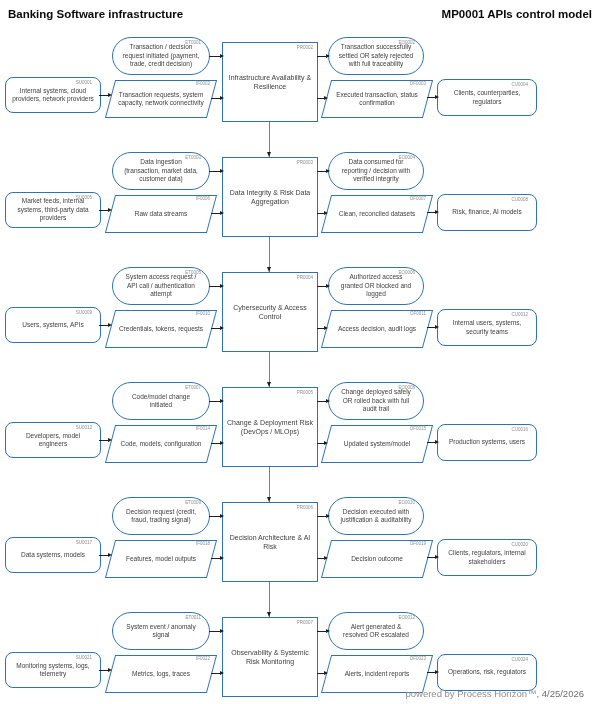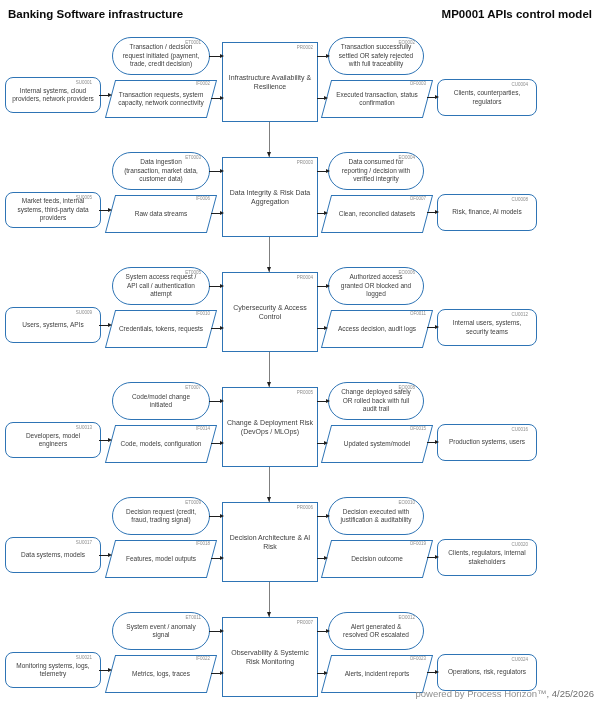--- a/index.html
+++ b/index.html
@@ -48,21 +48,21 @@
   .a4{left:317px;top:19px;width:11px;}
   .a5{left:317px;top:61px;width:9px;}
   .a6{left:427px;top:60px;width:10px;}
 
   .av{position:absolute;left:269px;top:85px;height:35px;width:0;border-left:1.2px solid var(--connector);}
   .av::after{
     content:"";position:absolute;left:-3.4px;bottom:0;width:0;height:0;
     border-top:5px solid var(--arrow);border-left:2.8px solid transparent;border-right:2.8px solid transparent;
   }
 
-  #footer{position:absolute;top:688px;right:6px;font-size:9.5px;color:var(--footer-text);}
+  #footer{position:absolute;top:688px;right:16px;font-size:9.5px;color:var(--footer-text);}
   #footer .date{color:var(--footer-date);}
 </style>
 </head>
 <body style="--accent: #2E74B5; --label-text: #3d3d3d; --code-text: #8d8d8d; --arrow: #1f1f1f; --connector: #7f7f7f; --footer-text: #8f8f8f; --footer-date: #6e6e6e;">
 
 <div class="title" id="title-left">Banking Software infrastructure</div>
 <div class="title" id="title-right">MP0001 APIs control model</div>
 
 <div class="row" style="top:37px">
   <div class="shape sup">

